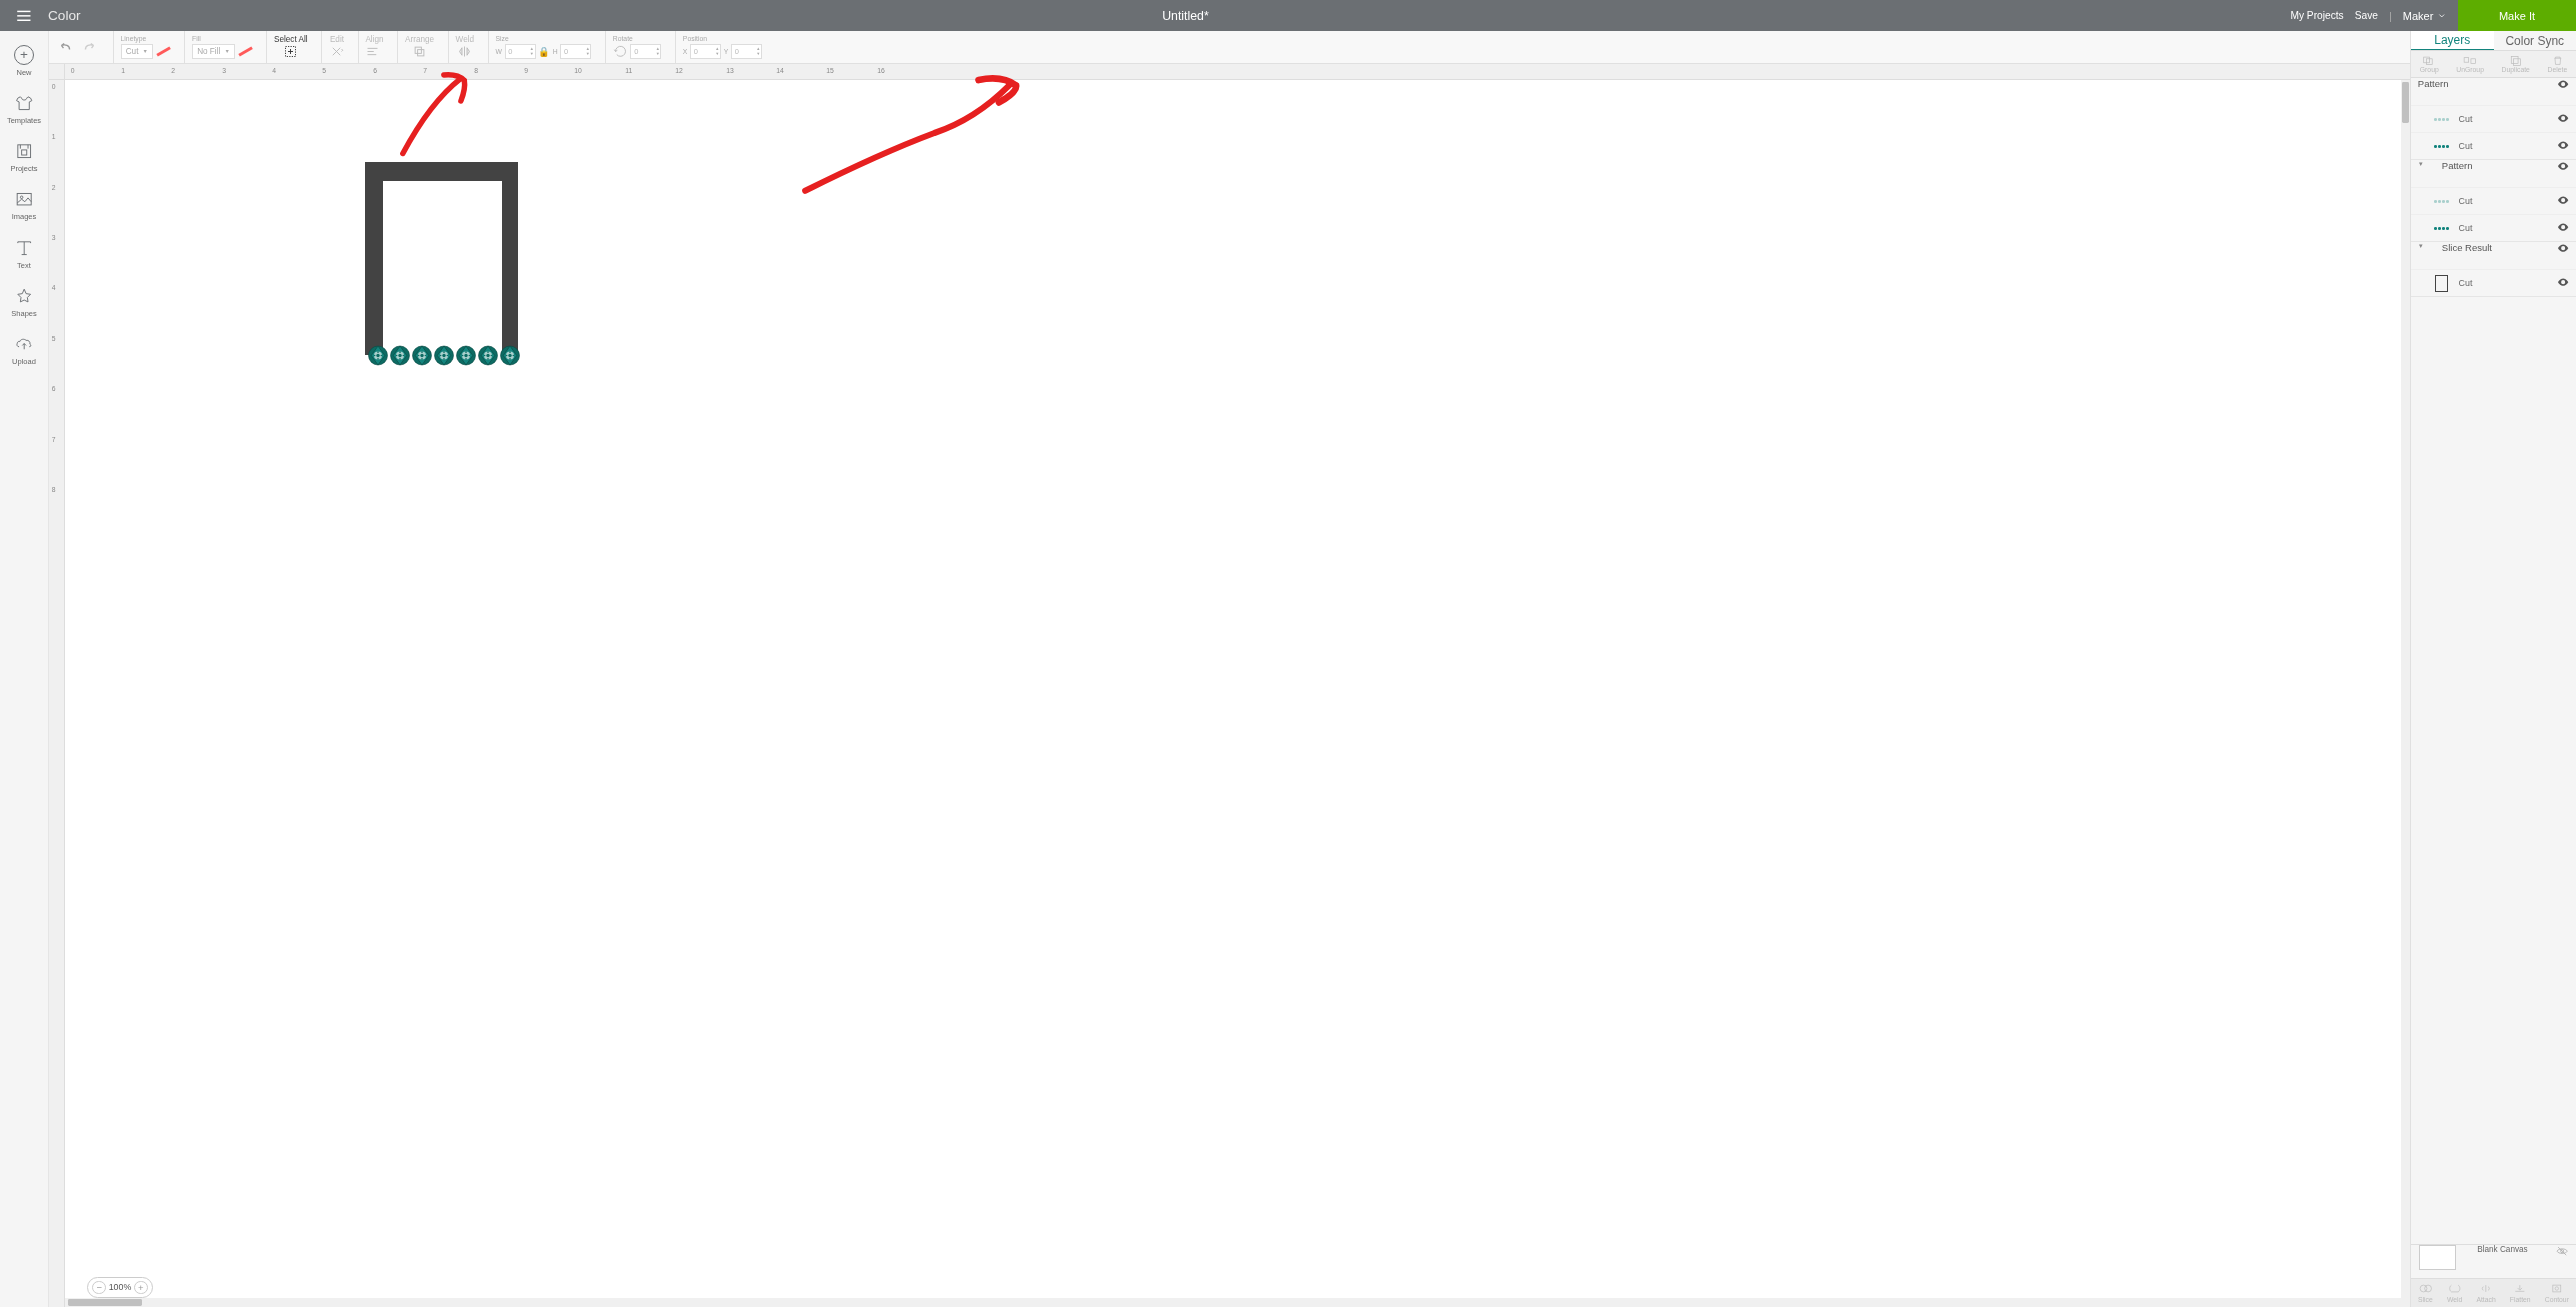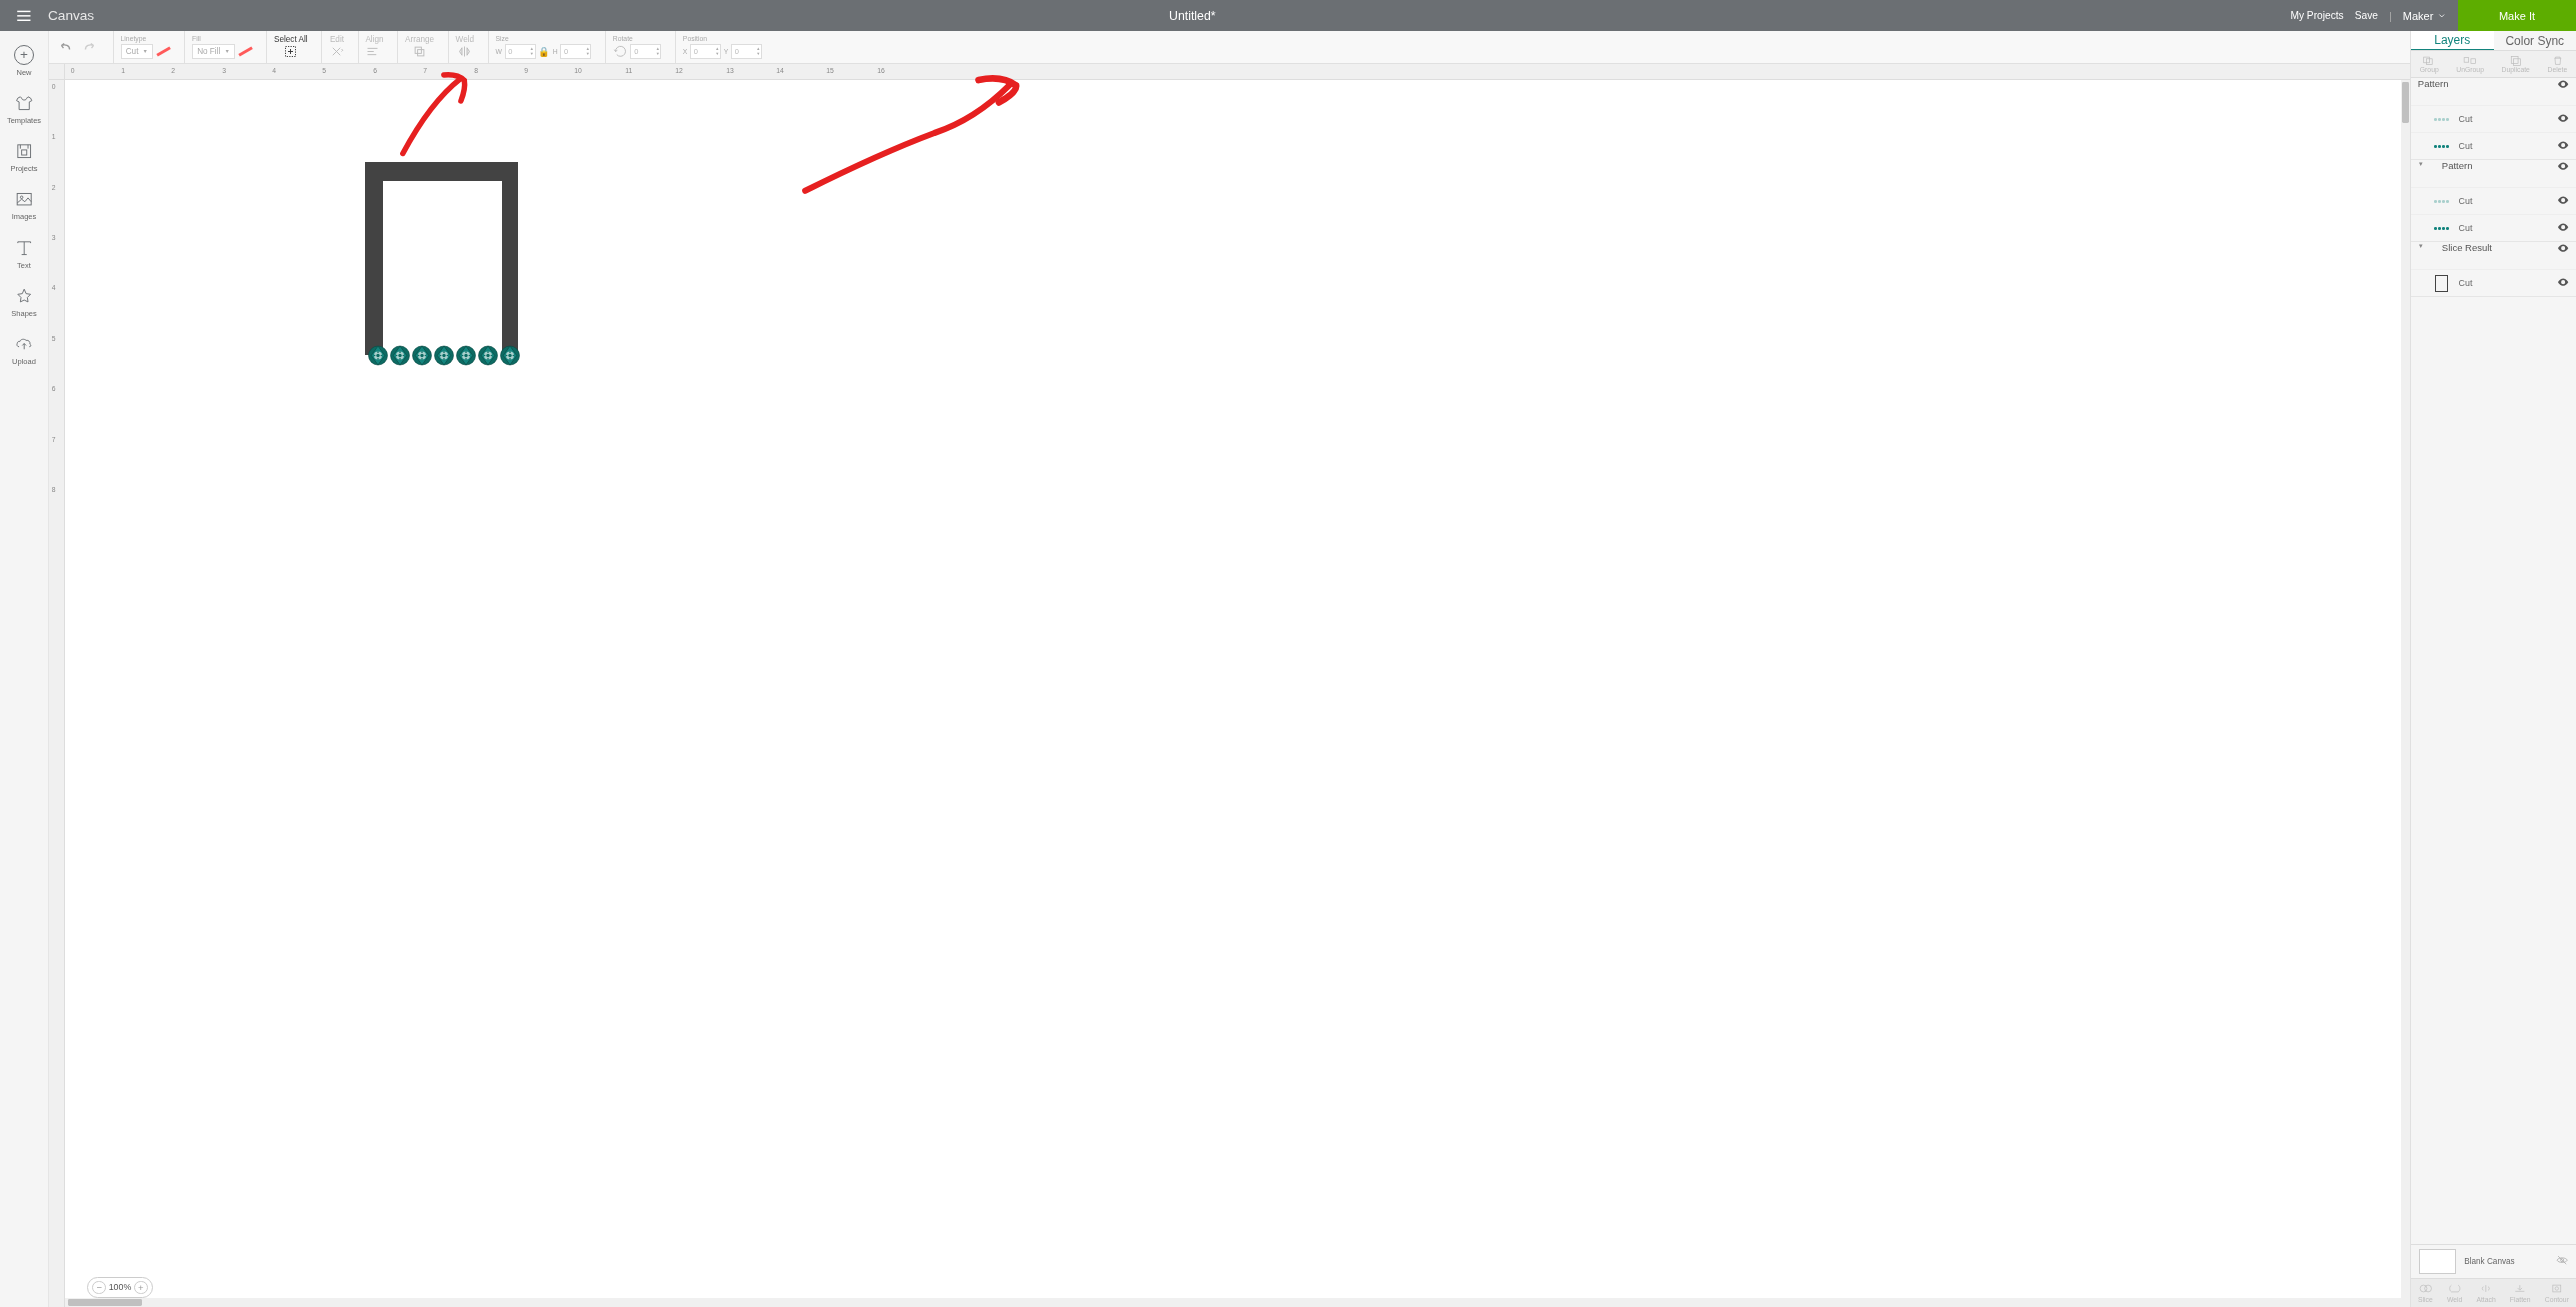--- a/index.html
+++ b/index.html
@@ -71,21 +71,21 @@
 .layer-head .spacer{flex:1}
 .eye{color:#555;cursor:pointer}
 .sublayer{height:27px;display:flex;align-items:center;padding:0 6.8px 0 20.4px;gap:6.8px;border-top:0.7px solid #eee;font-size:8.9px;color:#666}
 .sub-thumb{width:20.4px;height:11px;display:flex;align-items:center;justify-content:center}
 .dots{display:flex;gap:1.4px}
 .dot{width:2.7px;height:2.7px;border-radius:50%}
 .dots.light .dot{background:#aad0cd}
 .dots.dark .dot{background:#13847d}
 .rect-thumb{width:12.3px;height:17.7px;border:1.4px solid #434343}
 .panel-footer{border-top:0.7px solid #ddd}
-.canvas-row{height:33px;display:flex;align-items:center;padding:0 8.2px;gap:8px}
+.canvas-row{height:33px;display:flex;align-items:flex-start;padding:0 8.2px;gap:21px}
 .canvas-thumb{width:37px;height:24.5px;border:0.7px solid #ccc;background:#fff}
 .canvas-name{font-size:8.2px;color:#666;flex:1}
 .eye-off{color:#aaa}
 .bottom-actions{height:29px;background:#ebebeb;display:flex;justify-content:space-around;align-items:center;border-top:0.7px solid #ddd}
 .ba-item{display:flex;flex-direction:column;align-items:center;font-size:6.8px;color:#bbb;cursor:pointer;gap:1.4px}
 .ba-item svg{width:13.6px;height:11px}
 .annotation{position:absolute;pointer-events:none;z-index:200}
 .arrow1{left:347px;top:37px;width:82px;height:89px}
 .arrow2{left:749px;top:34px;width:232px;height:136px}
 </style>
@@ -95,21 +95,21 @@
 <div class="app">
 
   <div class="header">
     <div class="hamburger">
       <svg viewBox="0 0 24 24" fill="none" stroke="#fff" stroke-width="2">
           <line x1="3" y1="6" x2="21" y2="6"></line>
           <line x1="3" y1="12" x2="21" y2="12"></line>
           <line x1="3" y1="18" x2="21" y2="18"></line>
         </svg>
     </div>
-    <div class="header-title">Canvas</div>
+    <div class="header-title">Color</div>
     <div class="header-center">Untitled*</div>
     <div class="header-right">
       <span class="header-link">My Projects</span>
       <span class="header-link">Save</span>
       <span class="divider">|</span>
       <div class="machine-sel">
         <span>Maker</span>
         <svg width="9.5" height="9.5" viewBox="0 0 24 24" fill="none" stroke="#fff" stroke-width="2">
             <polyline points="6 9 12 15 18 9"></polyline>
           </svg>

